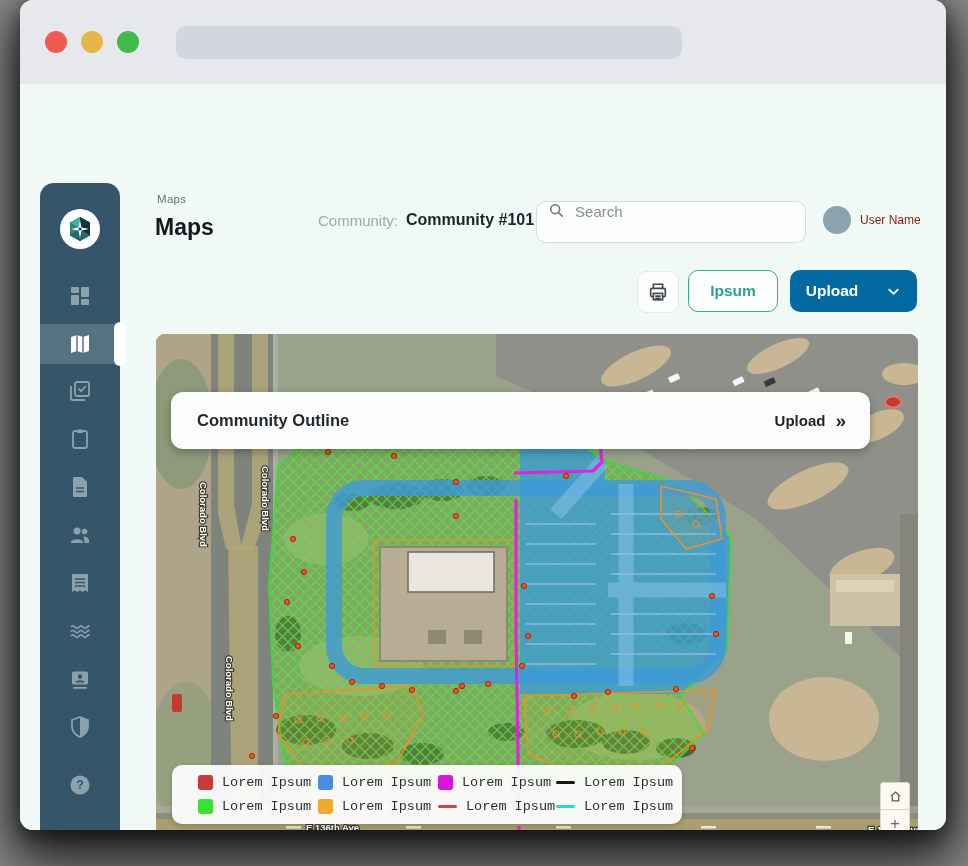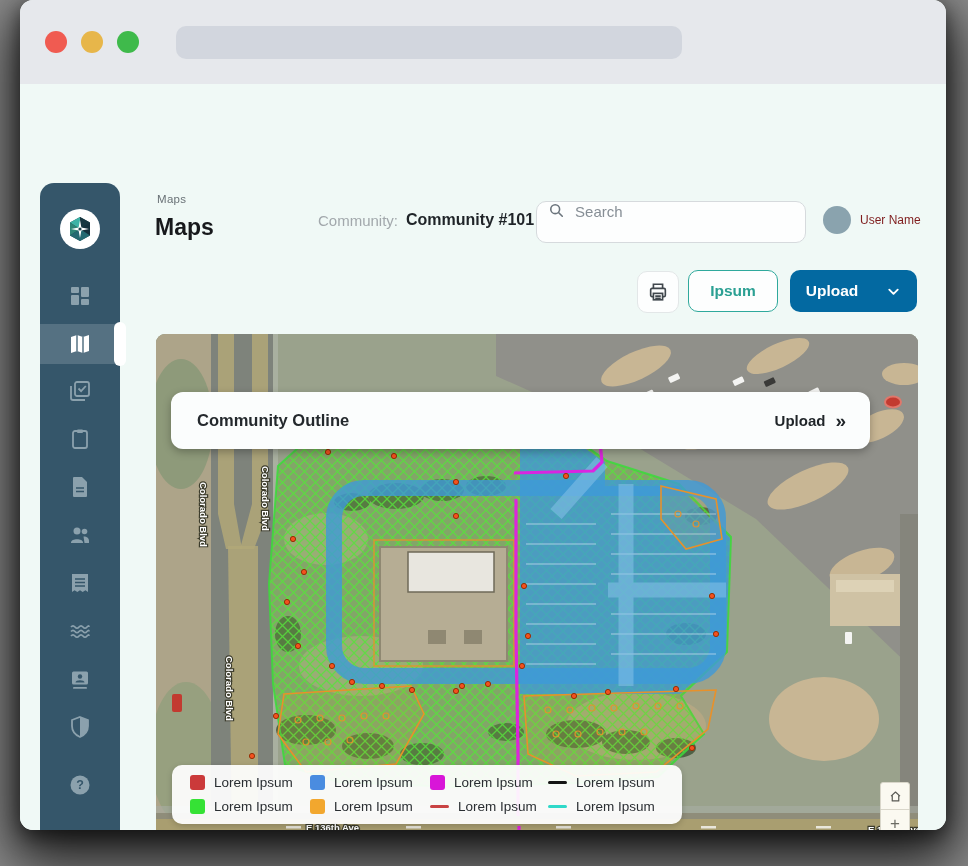--- a/index.html
+++ b/index.html
@@ -60,21 +60,21 @@
   .map{position:absolute;left:136px;top:250px;width:762px;height:508px;border-radius:9px;overflow:hidden;background:#9aa28c;}
   .map svg.sat{position:absolute;left:0;top:0;width:762px;height:508px;display:block;}
   .map-card{position:absolute;left:15px;top:18px;width:699px;height:57px;border-radius:12px;background:#fbfdfd;
     box-shadow:0 3px 8px rgba(0,0,0,.28);display:flex;align-items:center;justify-content:space-between;padding:0 26px;box-sizing:border-box;margin-top:40px;}
   .map-card .ttl{font-size:16.5px;font-weight:700;color:#24292d;}
   .map-card .details{display:flex;align-items:center;gap:10px;font-size:15px;font-weight:600;color:#1f2428;cursor:pointer;}
   .map-card .details .chev{font-size:19px;font-weight:700;letter-spacing:-2px;}
   .legend{position:absolute;left:16px;top:431px;width:510px;height:59px;border-radius:10px;
     background:rgba(255,255,255,.93);box-shadow:0 2px 6px rgba(0,0,0,.18);
     display:grid;grid-template-columns:120px 120px 118px 134px;grid-template-rows:1fr 1fr;
-    padding:6px 0 6px 18px;box-sizing:border-box;align-items:center;}
+    padding:6px 0 6px 26px;box-sizing:border-box;align-items:center;font-family:Liberation Mono, monospace;}
   .lg-item{display:flex;align-items:center;gap:9px;}
   .lg-sw.square{width:15px;height:15px;border-radius:3px;flex:0 0 15px;}
   .lg-sw.line{width:19px;height:3px;border-radius:2px;flex:0 0 19px;}
   .lg-item .lbl{font-size:13.5px;color:#2a2e32;}
   .map-ctrls{position:absolute;left:724px;top:448px;width:30px;}
   .mc-btn{width:30px;height:28px;background:#fbf9f1;border:1px solid #d9d6ca;box-sizing:border-box;
     display:flex;align-items:center;justify-content:center;color:#5a5a55;font-size:15px;}
   .mc-btn.first{border-radius:3px 3px 0 0;}
   .mc-btn.last{border-radius:0 0 3px 3px;border-top:none;font-size:17px;color:#6b6b64;}
 </style>

